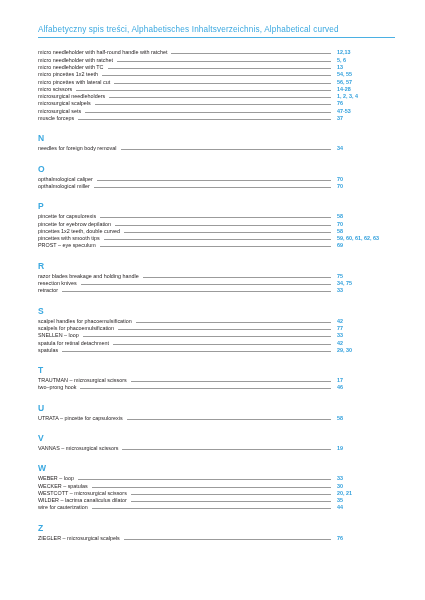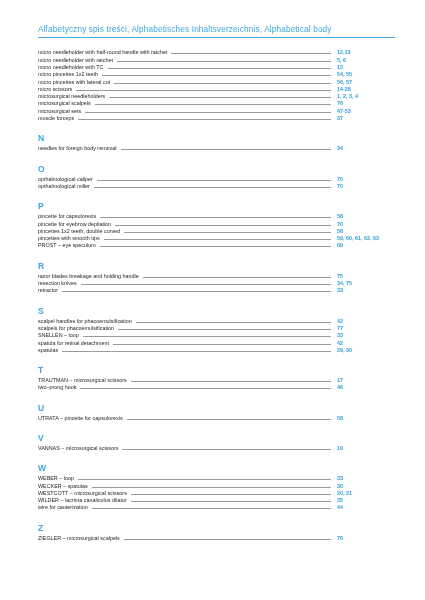--- a/index.html
+++ b/index.html
@@ -89,21 +89,21 @@
     text-align: left;
     padding-left: 4px;
   }
 </style>
 </head>
 <body>
 
 <div class="page">
   <div class="content">
 
-    <div class="index-title">Alfabetyczny spis treści, Alphabetisches Inhaltsverzeichnis, Alphabetical body</div>
+    <div class="index-title">Alfabetyczny spis treści, Alphabetisches Inhaltsverzeichnis, Alphabetical curved</div>
     <div class="title-rule"></div>
 
     <div id="sections-root">
         <div class="section no-letter">
           <div class="entries">
             <div class="entry">
               <span class="entry-label">micro needleholder with half-round handle with ratchet</span>
               <span class="entry-leader"></span>
               <span class="entry-pages">12,13</span>
             </div>

